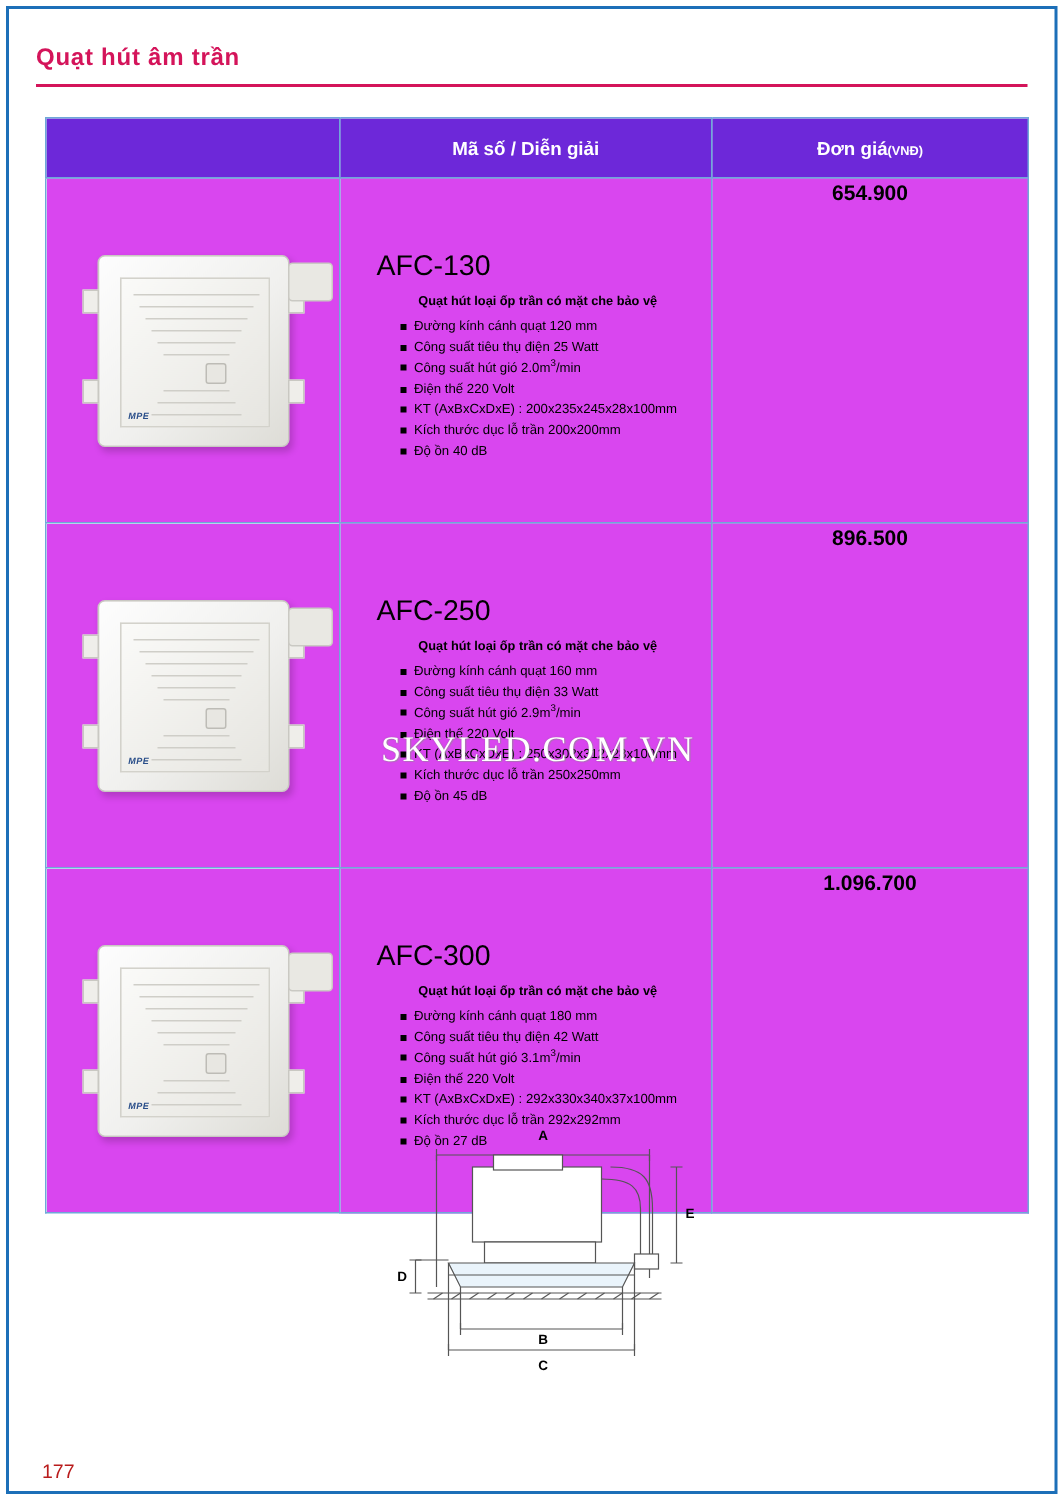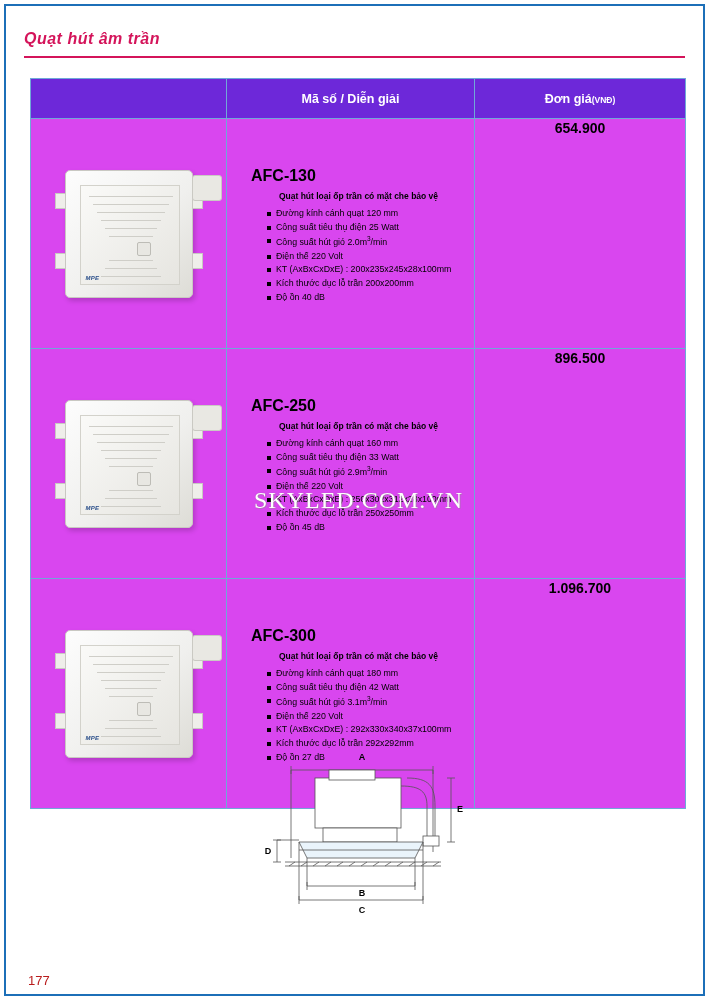--- a/index.html
+++ b/index.html
@@ -17,21 +17,20 @@
     left: 4px; top: 4px;
     width: 701px; height: 992px;
     border: 2px solid #1c6fb8;
     background: #ffffff;
   }
   .page-title {
     position: absolute;
     left: 24px; top: 30px;
     font-size: 16px;
     font-weight: bold;
-    font-style: italic;
     color: #d4145a;
     letter-spacing: 0.5px;
   }
   .title-rule {
     position: absolute;
     left: 24px; top: 56px;
     width: 661px; height: 2px;
     background: #d4145a;
   }
 
@@ -69,22 +68,22 @@
   .row-desc { padding: 48px 8px 8px 24px; }
   .row-price {
     text-align: center;
     vertical-align: middle;
     font-size: 14px;
     font-weight: bold;
     color: #000000;
   }
 
   .model {
-    font-size: 16px;
-    font-weight: bold;
+    font-size: 19px;
+    font-weight: normal;
     color: #000;
     margin: 0 0 6px 0;
   }
   .subtitle {
     font-size: 8.5px;
     font-weight: bold;
     color: #000;
     margin: 0 0 5px 0;
     text-align: center;
   }

